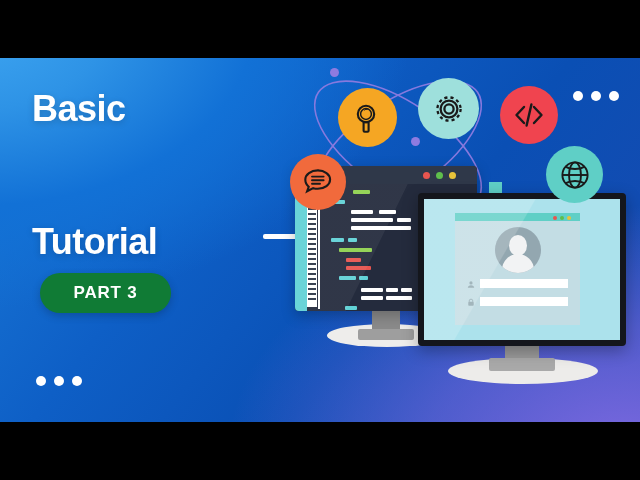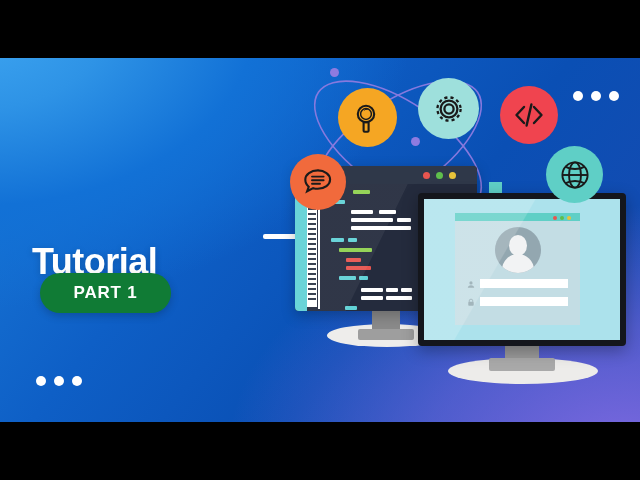--- a/index.html
+++ b/index.html
@@ -11,21 +11,21 @@
   #art{position:absolute;left:0;top:58px;width:640px;height:364px;overflow:hidden;
        background:
          radial-gradient(120% 130% at 98% 108%, rgba(128,106,226,.95) 0%, rgba(128,106,226,.55) 26%, rgba(128,106,226,0) 52%),
          radial-gradient(95% 110% at -4% -10%, #3FA7F2 0%, #2E93E6 22%, #1271D6 46%, rgba(13,90,198,0) 72%),
          linear-gradient(128deg,#1A7BD9 0%,#0E5FC6 34%,#0A4FB4 62%,#1A49B0 100%);}
 
   
   .txt{position:absolute;color:#fff;font-weight:700;letter-spacing:-.5px;text-shadow:0 2px 7px rgba(0,0,0,.18);}
   #t-basic{left:32px;top:30px;font-size:36px;}
   #t-css{left:30px;top:73px;font-size:82px;font-weight:800;letter-spacing:1px;line-height:.95;}
-  #t-tut{left:32px;top:163px;font-size:36px;margin-top:20px;}
+  #t-tut{left:32px;top:163px;font-size:36px;}
 
   #css-dash{position:absolute;left:263px;top:176px;width:38px;height:5px;background:#fff;border-radius:2px;}
 
   #badge{position:absolute;left:40px;top:215px;width:131px;height:40px;border-radius:21px;
          background:#107B35;display:flex;align-items:center;justify-content:center;
          box-shadow:0 3px 8px rgba(0,0,0,.2);}
   #badge span{color:#fff;font-size:17px;font-weight:700;letter-spacing:.8px;}
 
   .dotrow{position:absolute;display:flex;gap:8px;}
   .dotrow i{display:block;width:10px;height:10px;border-radius:50%;background:#fff;}
@@ -89,25 +89,26 @@
 
     <svg id="orbits" viewBox="0 0 230 200">
       <g fill="none" stroke="#8E7BE0" stroke-width="1.6" opacity=".95">
         <ellipse cx="118" cy="108" rx="96" ry="44" transform="rotate(-34 118 108)"></ellipse>
         <ellipse cx="118" cy="108" rx="96" ry="44" transform="rotate(34 118 108)"></ellipse>
       </g>
     </svg>
     <i class="orb-dot" style="left:330px;top:10px;"></i>
     <i class="orb-dot" style="left:411px;top:79px;"></i>
 
+    <div class="txt" id="t-basic">Basic</div>
     <div id="css-dash"></div>
     <div class="txt" id="t-tut">Tutorial</div>
 
     <div id="badge">
-      <span>PART 1</span>
+      <span>PART 3</span>
     </div>
 
     <div class="dotrow" id="dots-left">
       <i></i>
       <i></i>
       <i></i>
     </div>
     <div class="dotrow" id="dots-right">
       <i></i>
       <i></i>

